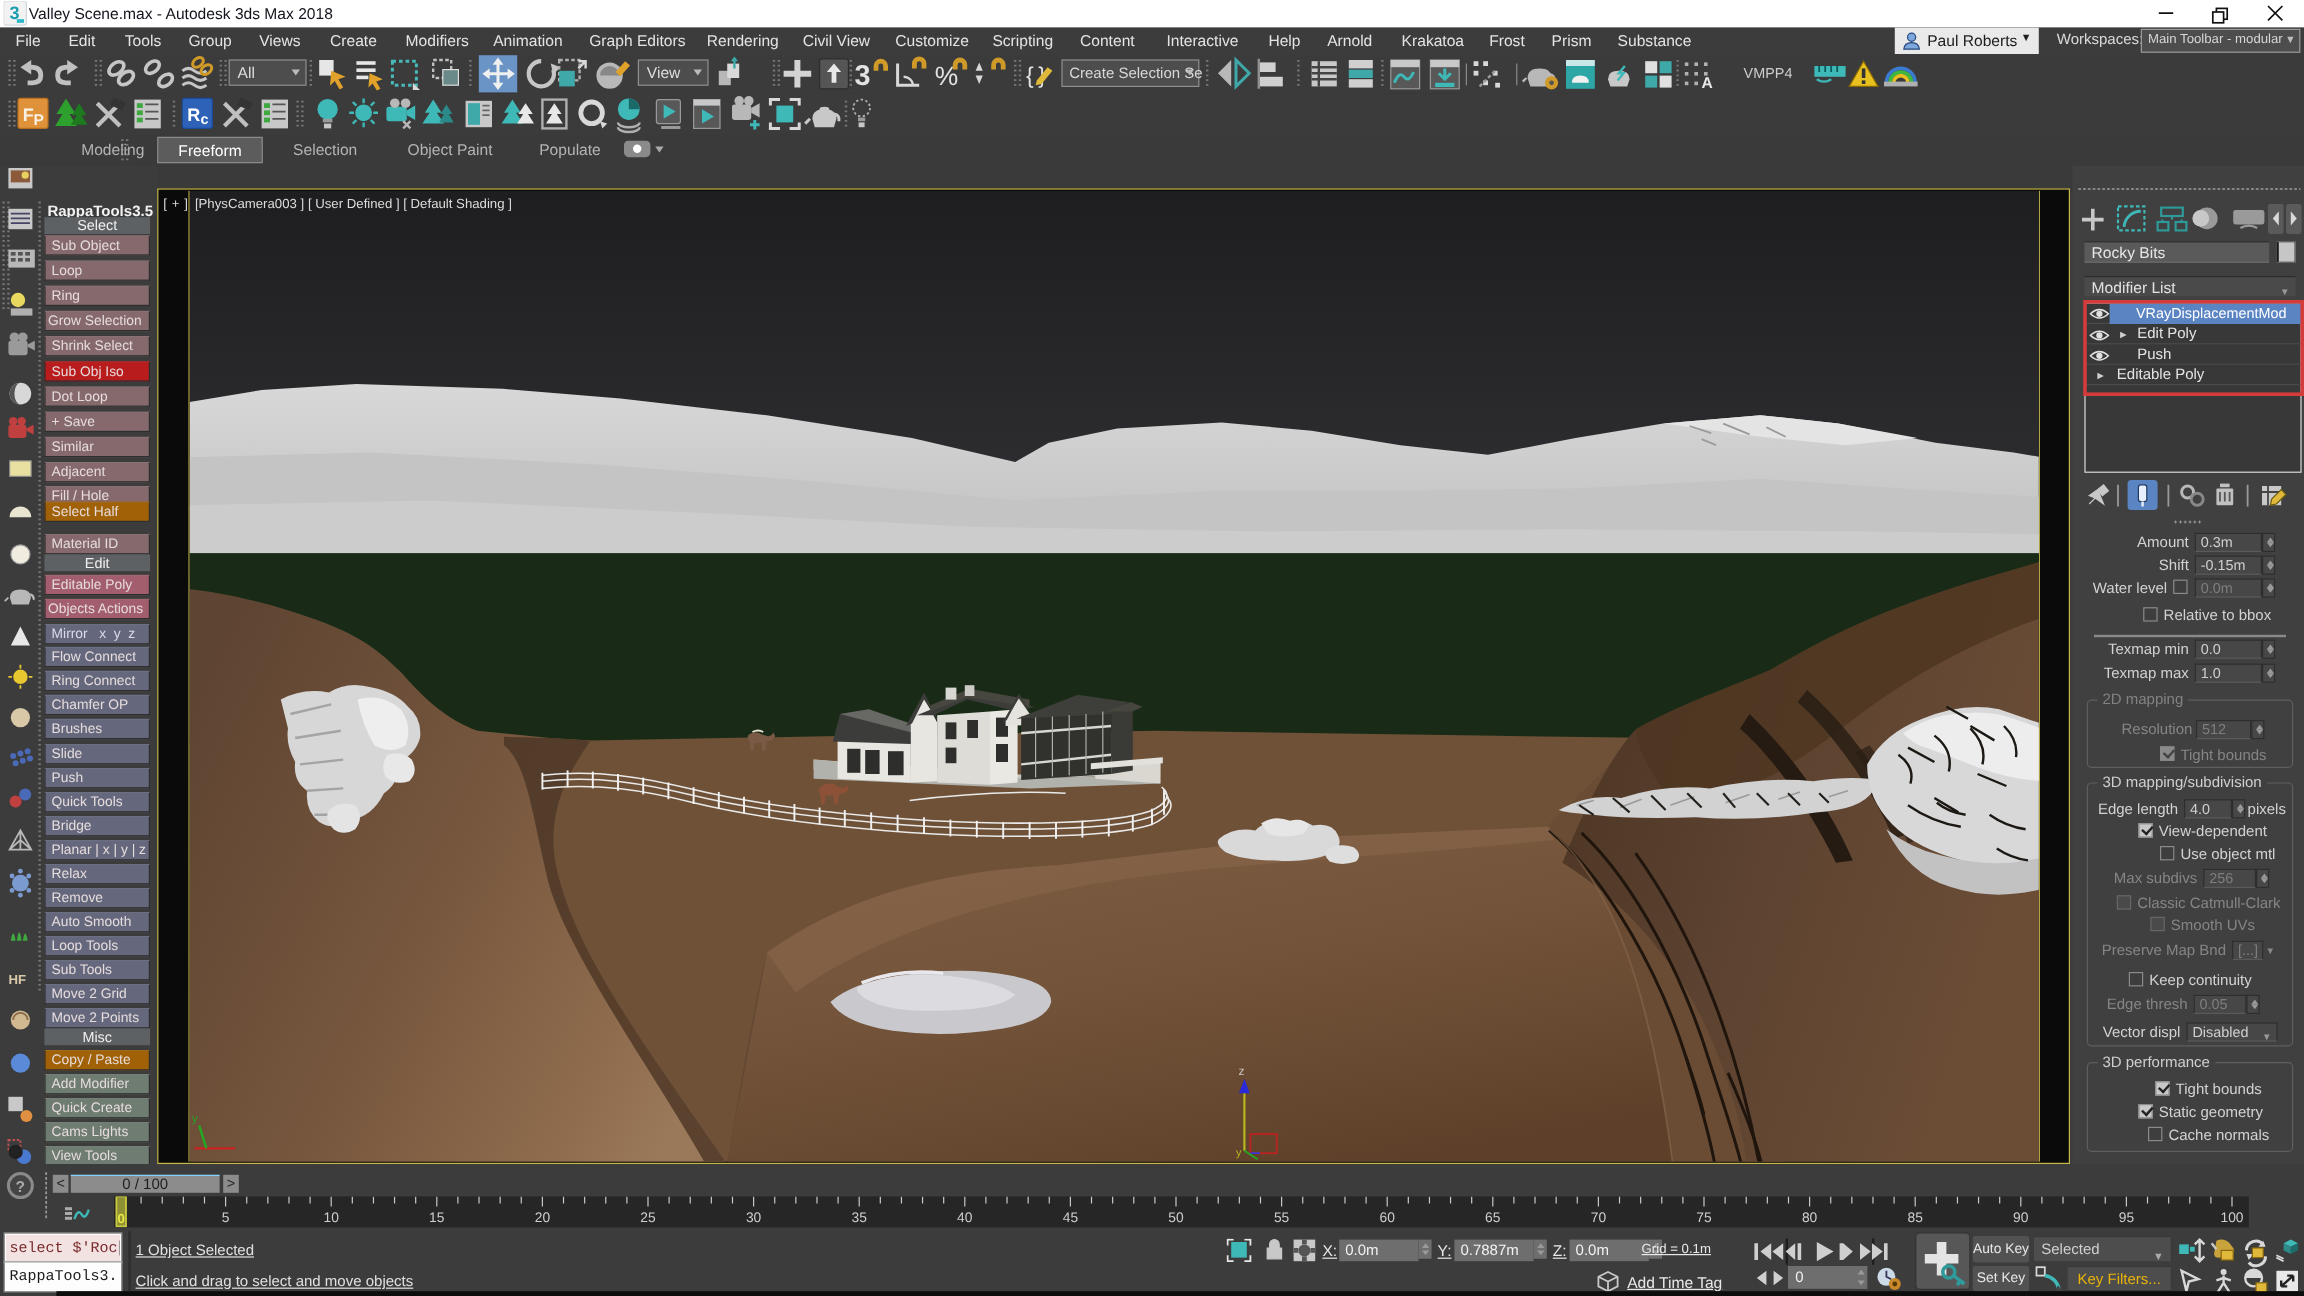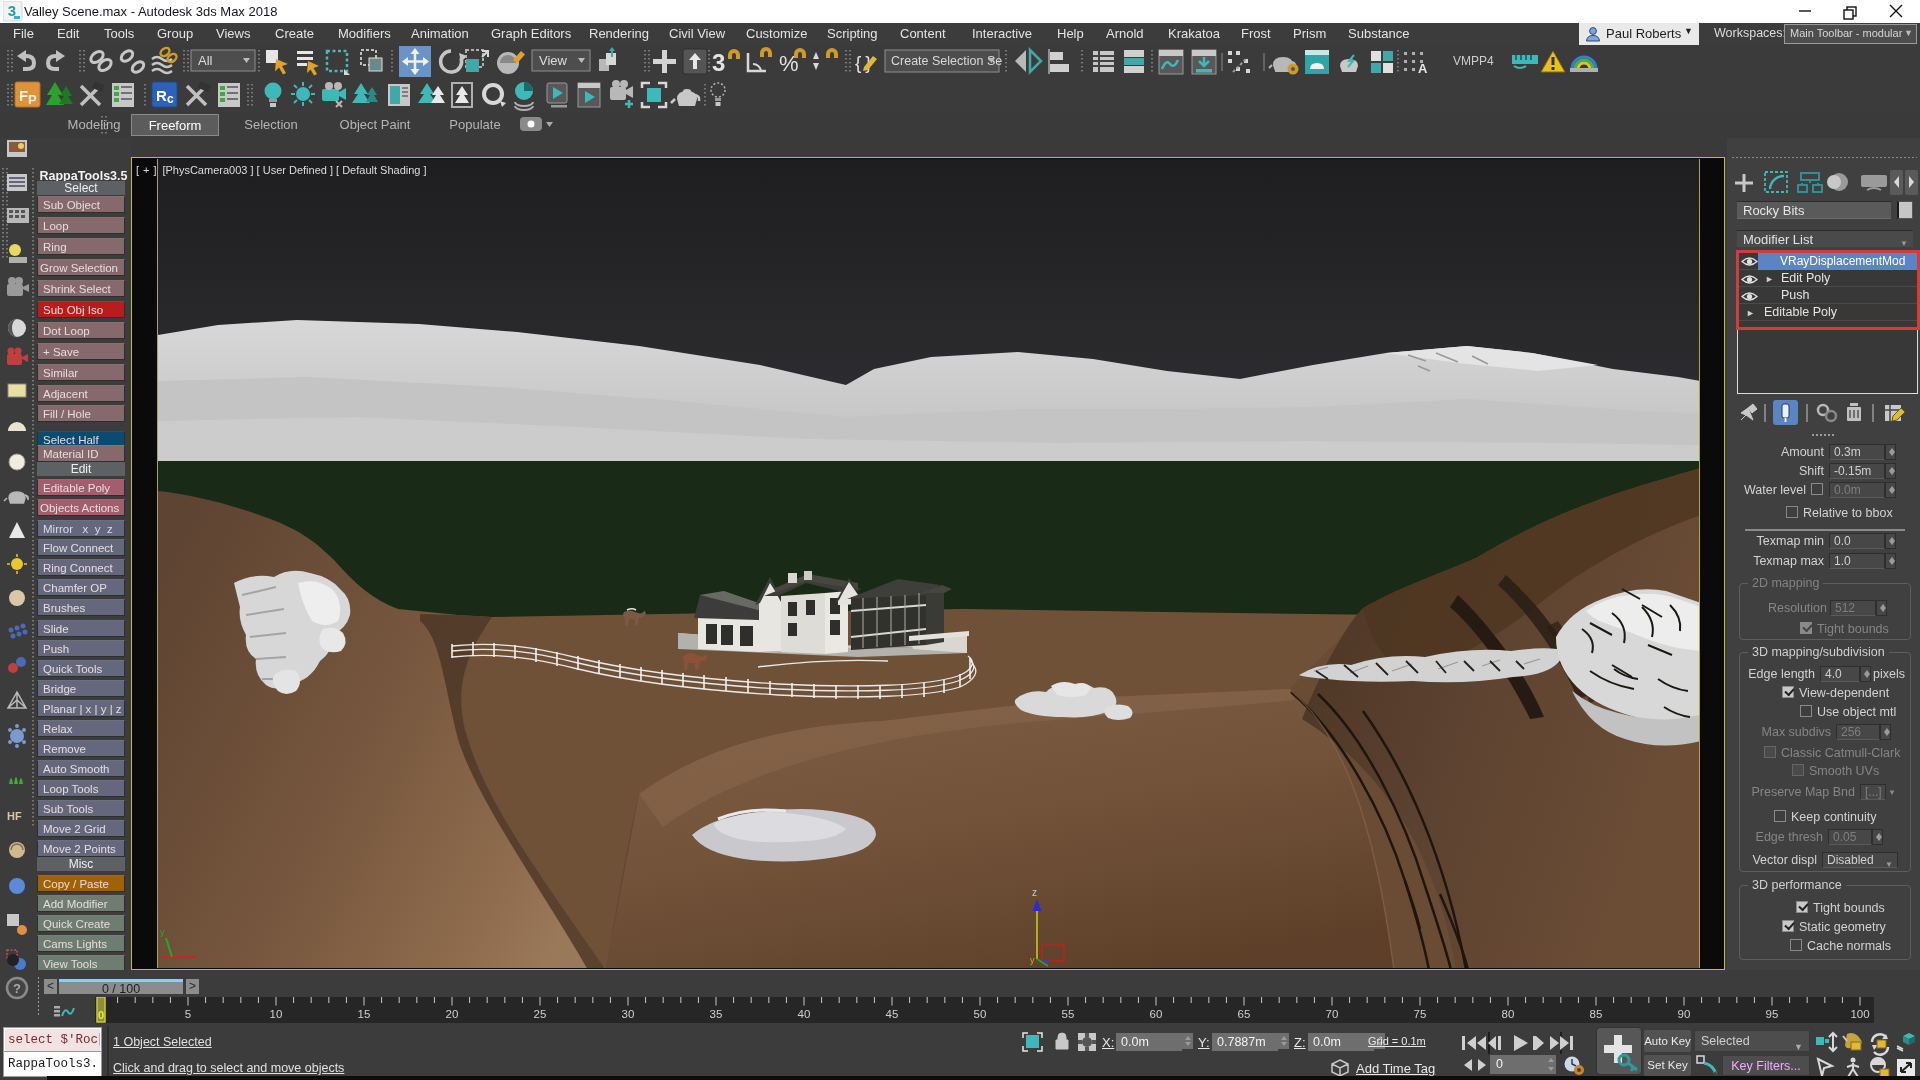--- a/index.html
+++ b/index.html
@@ -578,21 +578,21 @@
     <div class="rbtn" style="top:79px;background:#85696d">Loop</div>
     <div class="rbtn" style="top:100px;background:#85696d">Ring</div>
     <div class="rbtn" style="top:121px;background:#85696d;padding-left:2px">Grow Selection</div>
     <div class="rbtn" style="top:142px;background:#85696d">Shrink Select</div>
     <div class="rbtn" style="top:163px;background:#b91c1c">Sub Obj Iso</div>
     <div class="rbtn" style="top:184px;background:#85696d">Dot Loop</div>
     <div class="rbtn" style="top:205px;background:#85696d">+ Save</div>
     <div class="rbtn" style="top:226px;background:#85696d">Similar</div>
     <div class="rbtn" style="top:247px;background:#85696d">Adjacent</div>
     <div class="rbtn" style="top:267px;background:#85696d">Fill / Hole</div>
-    <div class="rbtn" style="top:293px;background:#0c4a6e">Select Half</div>
+    <div class="rbtn" style="top:280px;background:#a16207">Select Half</div>
     <div class="rbtn" style="top:307px;background:#85696d">Material ID</div>
     <div class="rhead" style="top:324px">Edit</div>
     <div class="rbtn" style="top:341px;background:#a25e6c">Editable Poly</div>
     <div class="rbtn" style="top:361px;background:#a25e6c;padding-left:2px">Objects Actions</div>
     <div class="rbtn" style="top:382px;background:#65687d;color:#dadae8">Mirror&nbsp;&nbsp; x&nbsp; y&nbsp; z</div>
     <div class="rbtn" style="top:401px;background:#65687d">Flow Connect</div>
     <div class="rbtn" style="top:421px;background:#65687d">Ring Connect</div>
     <div class="rbtn" style="top:441px;background:#65687d">Chamfer OP</div>
     <div class="rbtn" style="top:461px;background:#65687d">Brushes</div>
     <div class="rbtn" style="top:482px;background:#65687d">Slide</div>
@@ -979,21 +979,21 @@
       </div>
     </div>
   </div>
   <div id="timeline" class="abs">
     <svg class="abs" style="left:4px;top:5px" width="30" height="26">
         <circle cx="13" cy="13" r="10" fill="#444" stroke="#8a8a8a" stroke-width="2.5"></circle>
         <text x="13" y="18" text-anchor="middle" font-size="13" font-weight="bold" fill="#aaa">?</text>
       </svg>
     <div class="abs" style="left:37px;top:6px;width:3px;height:40px;background-image:radial-gradient(circle,#9a9a9a 35%,transparent 40%);background-size:3px 4px"></div>
     <div class="abs" style="left:44px;top:9px;width:13px;height:15px;background:#8c8c8c;color:#2a2a2a;font-size:12px;text-align:center;line-height:15px">&lt;</div>
-    <div class="abs" style="left:59px;top:9px;width:124px;height:15px;background:#8c8c8c;border-top:3px solid #7dd3fc;color:#1e1e1e;font-size:12.5px;text-align:center;line-height:15px">0 / 100</div>
+    <div class="abs" style="left:59px;top:9px;width:124px;height:15px;background:#8c8c8c;border-top:1px solid #7dd3fc;color:#1e1e1e;font-size:12.5px;text-align:center;line-height:15px">0 / 100</div>
     <div class="abs" style="left:186px;top:9px;width:13px;height:15px;background:#8c8c8c;color:#2a2a2a;font-size:12px;text-align:center;line-height:15px">&gt;</div>
     <svg class="abs" style="left:54px;top:34px" width="22" height="16">
         <g fill="#aaa">
           <rect x="0" y="2" width="6" height="2.5"></rect>
           <rect x="0" y="6" width="6" height="2.5"></rect>
           <rect x="0" y="10" width="6" height="2.5"></rect>
         </g>
         <path d="M8 12 q3 -9 6 -4 q3 5 6 -4" stroke="#3fb8b8" stroke-width="2" fill="none"></path>
       </svg>
     <div id="ruler"></div>
@@ -1196,21 +1196,21 @@
       <path d="M32 36 l9 7 m-4 -2 l-2 3 m5 -4 l-2 3" stroke="#2f9a9a" stroke-width="3" fill="none"></path>
     </svg>
     <div class="abs" style="left:1644px;top:7px;width:47px;height:22px;background:#525252;border-radius:2px;font-size:11.5px;color:#e8e8e8;text-align:center;line-height:22px">Auto Key</div>
     <div class="abs" style="left:1644px;top:32px;width:47px;height:21px;background:#525252;border-radius:2px;font-size:11.5px;color:#e8e8e8;text-align:center;line-height:21px">Set Key</div>
     <div class="abs" style="left:1694px;top:7px;width:116px;height:22px;background:#4d4d4d;border:1px solid #3a3a3a;font-size:12.5px;color:#cfcfcf;line-height:20px;padding-left:6px">Selected<span style="position:absolute;right:6px;top:6px;font-size:9px;color:#aaa">▼</span></div>
     <svg class="abs" style="left:1696px;top:32px" width="24" height="22">
         <rect x="1" y="1" width="7" height="7" fill="none" stroke="#d8d8d8" stroke-width="1.5"></rect>
         <path d="M8 8 q10 2 12 12" stroke="#3fb8b8" stroke-width="3" fill="none"></path>
         <path d="M17 20 l6 1 l-4 -5" fill="#444"></path>
       </svg>
-    <div class="abs" style="left:1722px;top:32px;width:88px;height:21px;background:#4d4d4d;border:1px solid #3a3a3a;font-size:12.5px;color:#f0abfc;text-align:center;line-height:20px">Key Filters...</div>
+    <div class="abs" style="left:1722px;top:32px;width:88px;height:21px;background:#4d4d4d;border:1px solid #3a3a3a;font-size:12.5px;color:#eab308;text-align:center;line-height:20px">Key Filters...</div>
 
     <svg class="abs" style="left:1814px;top:7px" width="106" height="48">
       <g transform="translate(0,2)">
         <rect x="2" y="5" width="8" height="8" fill="#3fb8b8"></rect>
           <rect x="11" y="7" width="4" height="4" fill="#3fb8b8"></rect>
         <path d="M19 2 v16 m-4 -13 l4 -4 l4 4 m-8 10 l4 4 l4 -4" stroke="#d8d8d8" stroke-width="2" fill="none"></path>
       </g>
       <g transform="translate(27,2)">
         <path d="M6 2 q6 -3 11 2 l3 4 q2 3 -1 5 l-10 3 q-4 1 -5 -3 z" fill="#c8a23a"></path>
         <rect x="10" y="10" width="10" height="8" fill="#e0b83a" stroke="#8a6a10"></rect>

